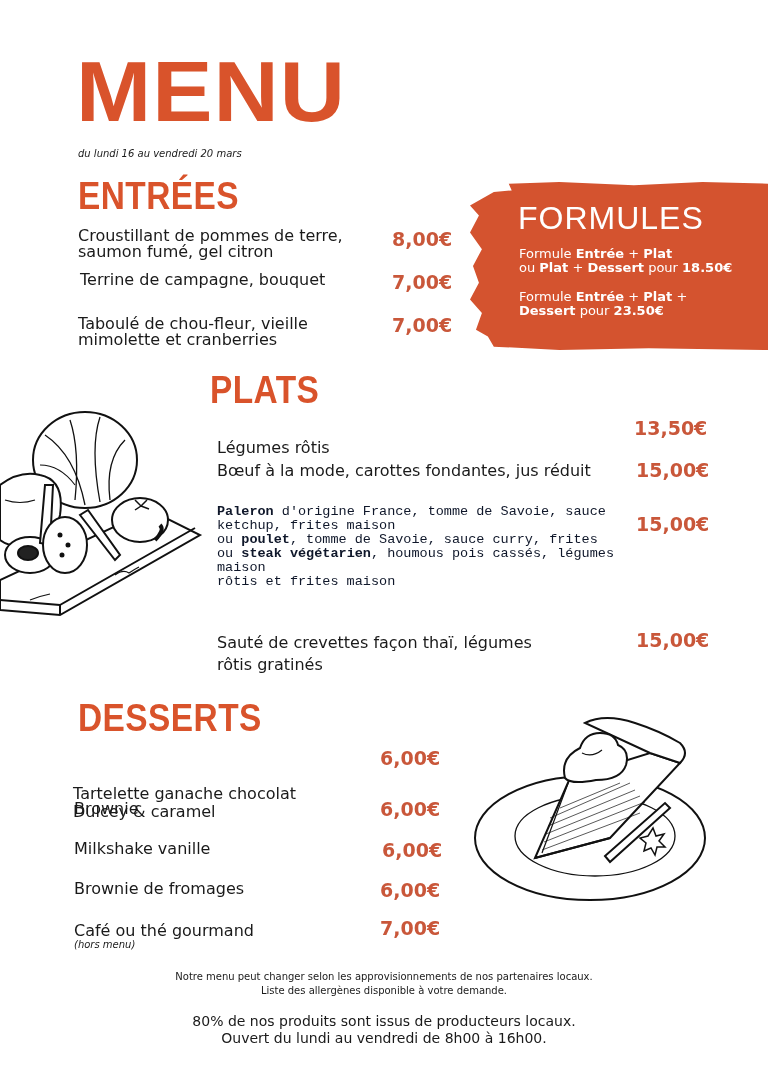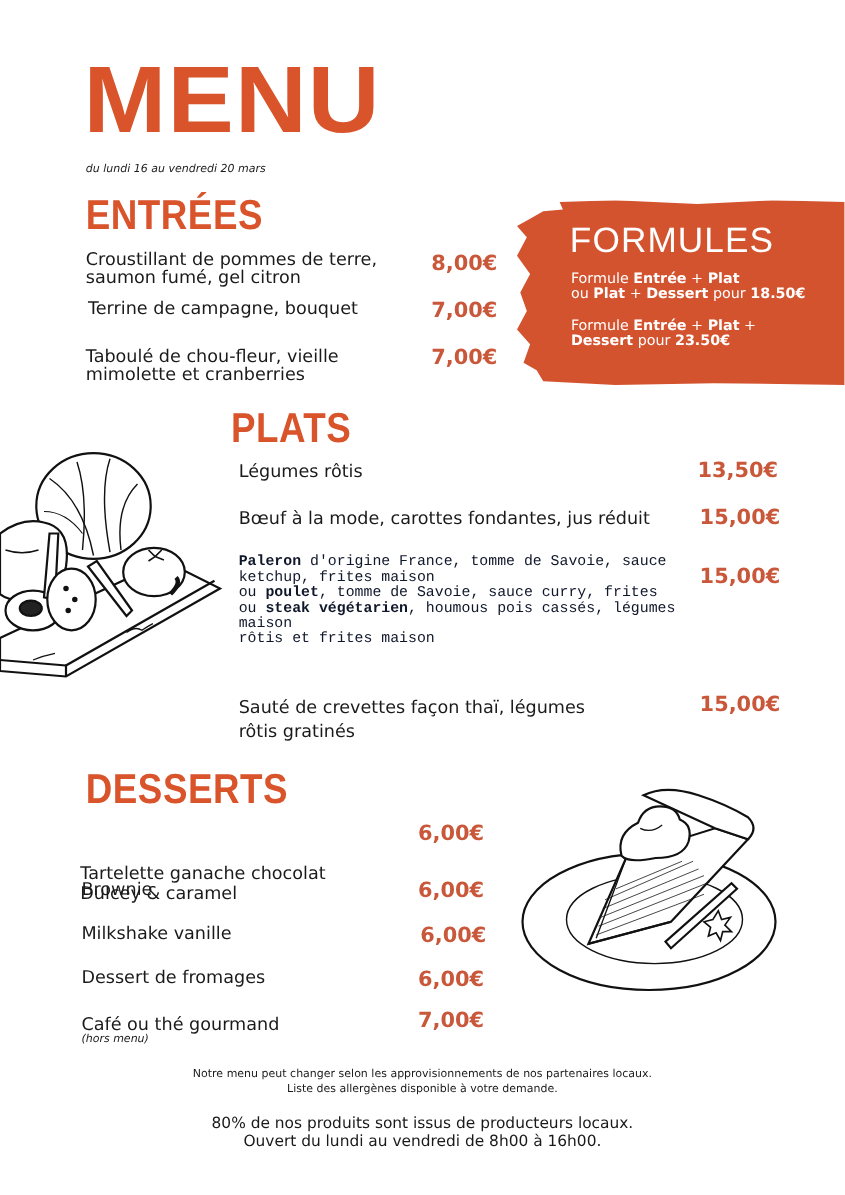--- a/index.html
+++ b/index.html
@@ -152,21 +152,21 @@
       <circle cx="68" cy="140" r="1.5" fill="#111"></circle>
       <circle cx="62" cy="150" r="1.5" fill="#111"></circle>
 
       <path d="M80 110 L115 155 L120 150 L88 105 Z" fill="#fff"></path>
     </g>
   </svg>
 </div>
 
 <div class="abs section-title" style="left:210px; top:370px;">PLATS</div>
 
-<div class="abs item-name" style="left:217px; top:421px;">Légumes rôtis</div>
+<div class="abs item-name" style="left:217px; top:440px;">Légumes rôtis</div>
 <div class="abs item-price" style="left:634px; top:418px;">13,50€</div>
 
 <div class="abs item-name" style="left:217px; top:463px;">Bœuf à la mode, carottes fondantes, jus réduit</div>
 <div class="abs item-price" style="left:636px; top:460px;">15,00€</div>
 
 <div class="abs" style="left:217px; top:505px; width:400px;">
   <div class="burger-desc">
     <b>Paleron</b><span> d'origine France, tomme de Savoie, sauce</span>
   </div>
   <div class="burger-desc">ketchup, frites maison</div>
@@ -194,21 +194,21 @@
   <div class="item-name" style="line-height:18px;">Dulcey &amp; caramel</div>
 </div>
 <div class="abs item-price" style="left:380px; top:748px;">6,00€</div>
 
 <div class="abs item-name" style="left:74px; top:801px;">Brownie</div>
 <div class="abs item-price" style="left:380px; top:799px;">6,00€</div>
 
 <div class="abs item-name" style="left:74px; top:841px;">Milkshake vanille</div>
 <div class="abs item-price" style="left:382px; top:840px;">6,00€</div>
 
-<div class="abs item-name" style="left:74px; top:881px;">Dessert de fromages</div>
+<div class="abs item-name" style="left:74px; top:881px;">Brownie de fromages</div>
 <div class="abs item-price" style="left:380px; top:880px;">6,00€</div>
 
 <div class="abs" style="left:74px; top:923px;">
   <div class="item-name">Café ou thé gourmand</div>
   <div class="hors-menu">(hors menu)</div>
 </div>
 <div class="abs item-price" style="left:380px; top:918px;">7,00€</div>
 
 <div class="abs" style="left:470px; top:708px; width:250px; height:195px;">
   <svg width="250" height="195" viewBox="0 0 250 195">

